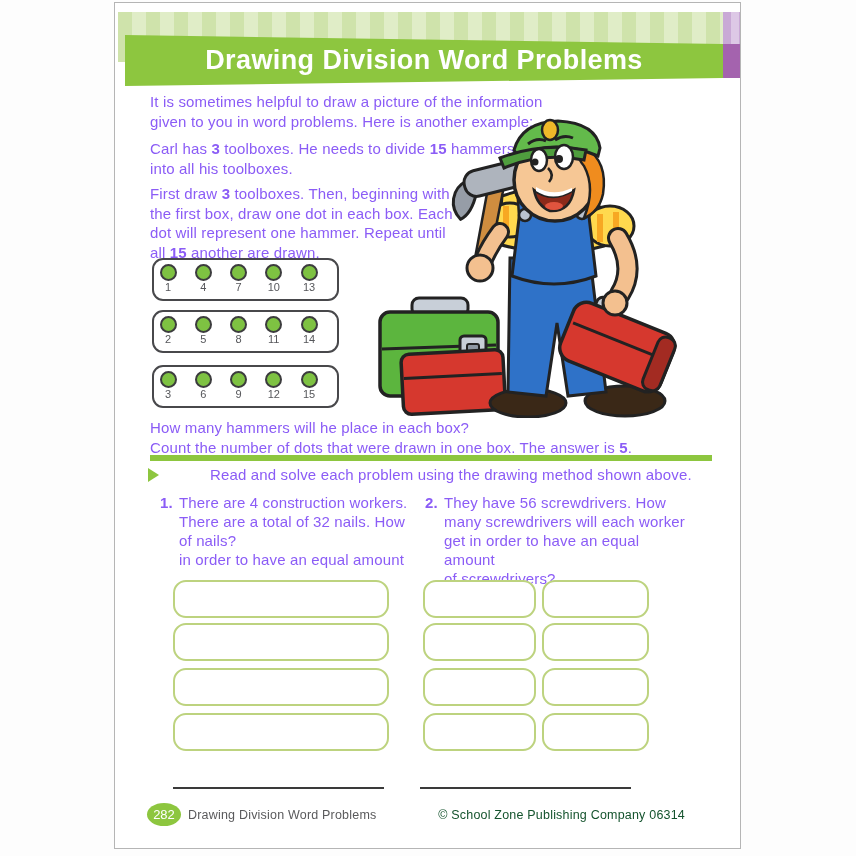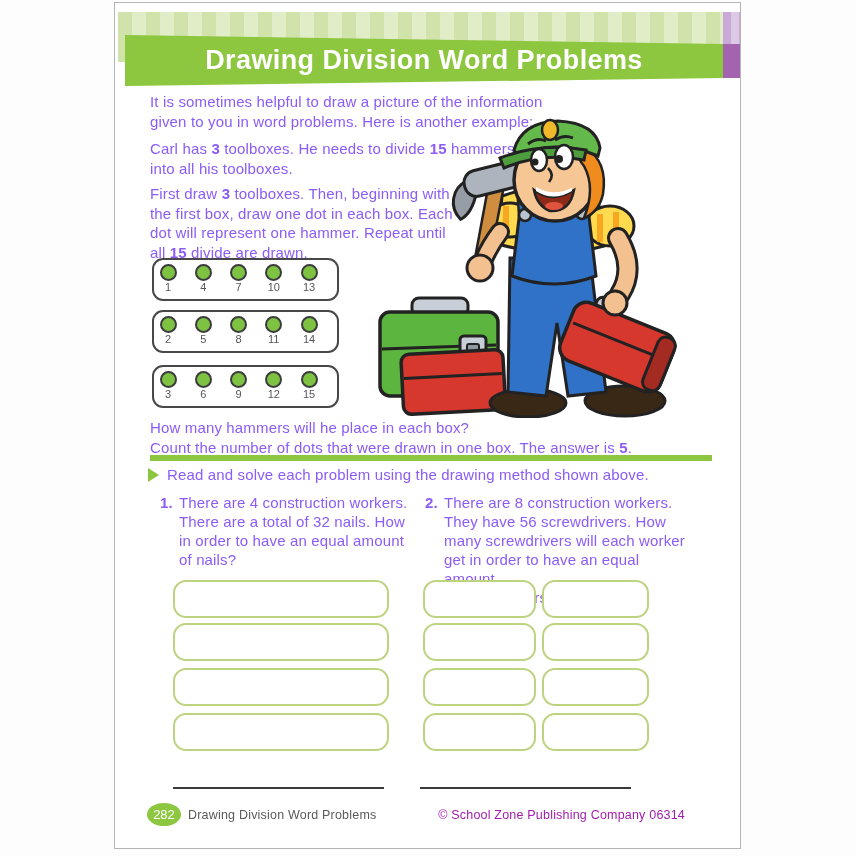--- a/index.html
+++ b/index.html
@@ -27,21 +27,21 @@
 
   
   .dotbox { left:37px; width:187px; height:43px; border:2.5px solid #48484b; border-radius:11px;
     background:#fff; display:flex; justify-content:space-between; padding:4px 16px 0 2px; }
   .dotcell { width:24px; text-align:center; }
   .dot { width:17px; height:17px; border-radius:50%; background:#7ec242; border:2px solid #3c3c3e; display:block; margin:0 auto; }
   .dotlabel { display:block; font-size:11px; color:#55565a; margin-top:0px; }
 
   
   .rule { left:35px; top:452px; width:562px; height:6px; background:#8dc63f; }
-  .instruction { left:33px; top:462px; width:570px; display:flex; align-items:center; }
+  .instruction { left:33px; top:462px; width:570px; display:flex; align-items:center;gap:43px; }
   .tri { width:0; height:0; border-left:11px solid #8dc63f; border-top:7px solid transparent;
     border-bottom:7px solid transparent; margin-right:8px; flex:0 0 auto; }
 
   
   .pnum { font-weight:bold; }
   .p1num { left:45px; top:490px; }
   .p1text { left:64px; top:490px; width:240px; }
   .p2num { left:310px; top:490px; }
   .p2text { left:329px; top:490px; width:250px; }
   .prob-line { line-height:19px; font-size:15px; }
@@ -53,21 +53,21 @@
   .p2boxB { left:427px; width:107px; height:38px; }
   .row1 { top:577px; } .row2 { top:620px; } .row3 { top:665px; } .row4 { top:710px; }
 
   .answerline { top:784px; width:211px; height:2px; background:#3a3a3a; }
   .al1 { left:58px; } .al2 { left:305px; }
 
   
   .badge { left:32px; top:800px; width:34px; height:23px; border-radius:50%;
     background:#8dc63f; color:#fff; font-size:13px; text-align:center; line-height:23px; }
   .footer-left { left:73px; top:805px; font-size:12.5px; color:#5a5a5c; letter-spacing:.2px; }
-  .footer-right { right:55px; top:805px; font-size:12.5px; color:#a21caf; letter-spacing:.2px; text-align:right;margin-left:48px; }
+  .footer-right { right:55px; top:805px; font-size:12.5px; color:#14532d; letter-spacing:.2px; text-align:right;margin-left:48px; }
 </style>
 </head>
 <body>
 
 <div class="page">
 
   <div class="abs stripes"></div>
   <div class="abs stripes-purple"></div>
 
   <div class="abs titlebar">
@@ -85,21 +85,21 @@
 
   <div class="abs txt carl">
     <div><span>Carl has </span><span class="b">3</span><span> toolboxes. He needs to divide </span><span class="b">15</span><span> hammers equally</span></div>
     <div>into all his toolboxes.</div>
   </div>
 
   <div class="abs txt firstdraw">
     <div><span>First draw </span><span class="b">3</span><span> toolboxes. Then, beginning with</span></div>
     <div>the first box, draw one dot in each box. Each</div>
     <div>dot will represent one hammer. Repeat until</div>
-    <div><span>all </span><span class="b">15</span><span> divide are drawn.</span></div>
+    <div><span>all </span><span class="b">15</span><span> another are drawn.</span></div>
   </div>
 
   <svg class="abs" style="left:257px; top:115px;" width="330" height="300" viewBox="0 0 330 300">
 
     <rect x="40" y="180" width="56" height="18" rx="7" fill="#c8cfd8" stroke="#222" stroke-width="3"></rect>
     <rect x="8" y="194" width="118" height="84" rx="10" fill="#5cb53e" stroke="#222" stroke-width="3.5"></rect>
     <line x1="10" y1="231" x2="124" y2="227" stroke="#222" stroke-width="3"></line>
     <rect x="88" y="218" width="26" height="34" rx="4" fill="#c8cfd8" stroke="#222" stroke-width="3"></rect>
     <rect x="95" y="226" width="12" height="16" rx="2" fill="#8f98a3" stroke="#222" stroke-width="2"></rect>
 
@@ -246,27 +246,26 @@
   <div class="abs rule"></div>
   <div class="abs instruction">
     <span class="tri"></span>
     <span class="txt">Read and solve each problem using the drawing method shown above.</span>
   </div>
 
   <div class="abs txt pnum p1num">1.</div>
   <div class="abs txt p1text">
     <div class="prob-line">There are 4 construction workers.</div>
     <div class="prob-line">There are a total of 32 nails. How</div>
+    <div class="prob-line">of nails?</div>
     <div class="prob-line">in order to have an equal amount</div>
-    <div class="prob-line">of nails?</div>
   </div>
 
   <div class="abs txt pnum p2num">2.</div>
   <div class="abs txt p2text">
-    <div class="prob-line">There are 8 construction workers.</div>
     <div class="prob-line">They have 56 screwdrivers. How</div>
     <div class="prob-line">many screwdrivers will each worker</div>
     <div class="prob-line">get in order to have an equal amount</div>
     <div class="prob-line">of screwdrivers?</div>
   </div>
 
   <div class="abs drawbox p1box row1"></div>
   <div class="abs drawbox p1box row2"></div>
   <div class="abs drawbox p1box row3"></div>
   <div class="abs drawbox p1box row4"></div>

